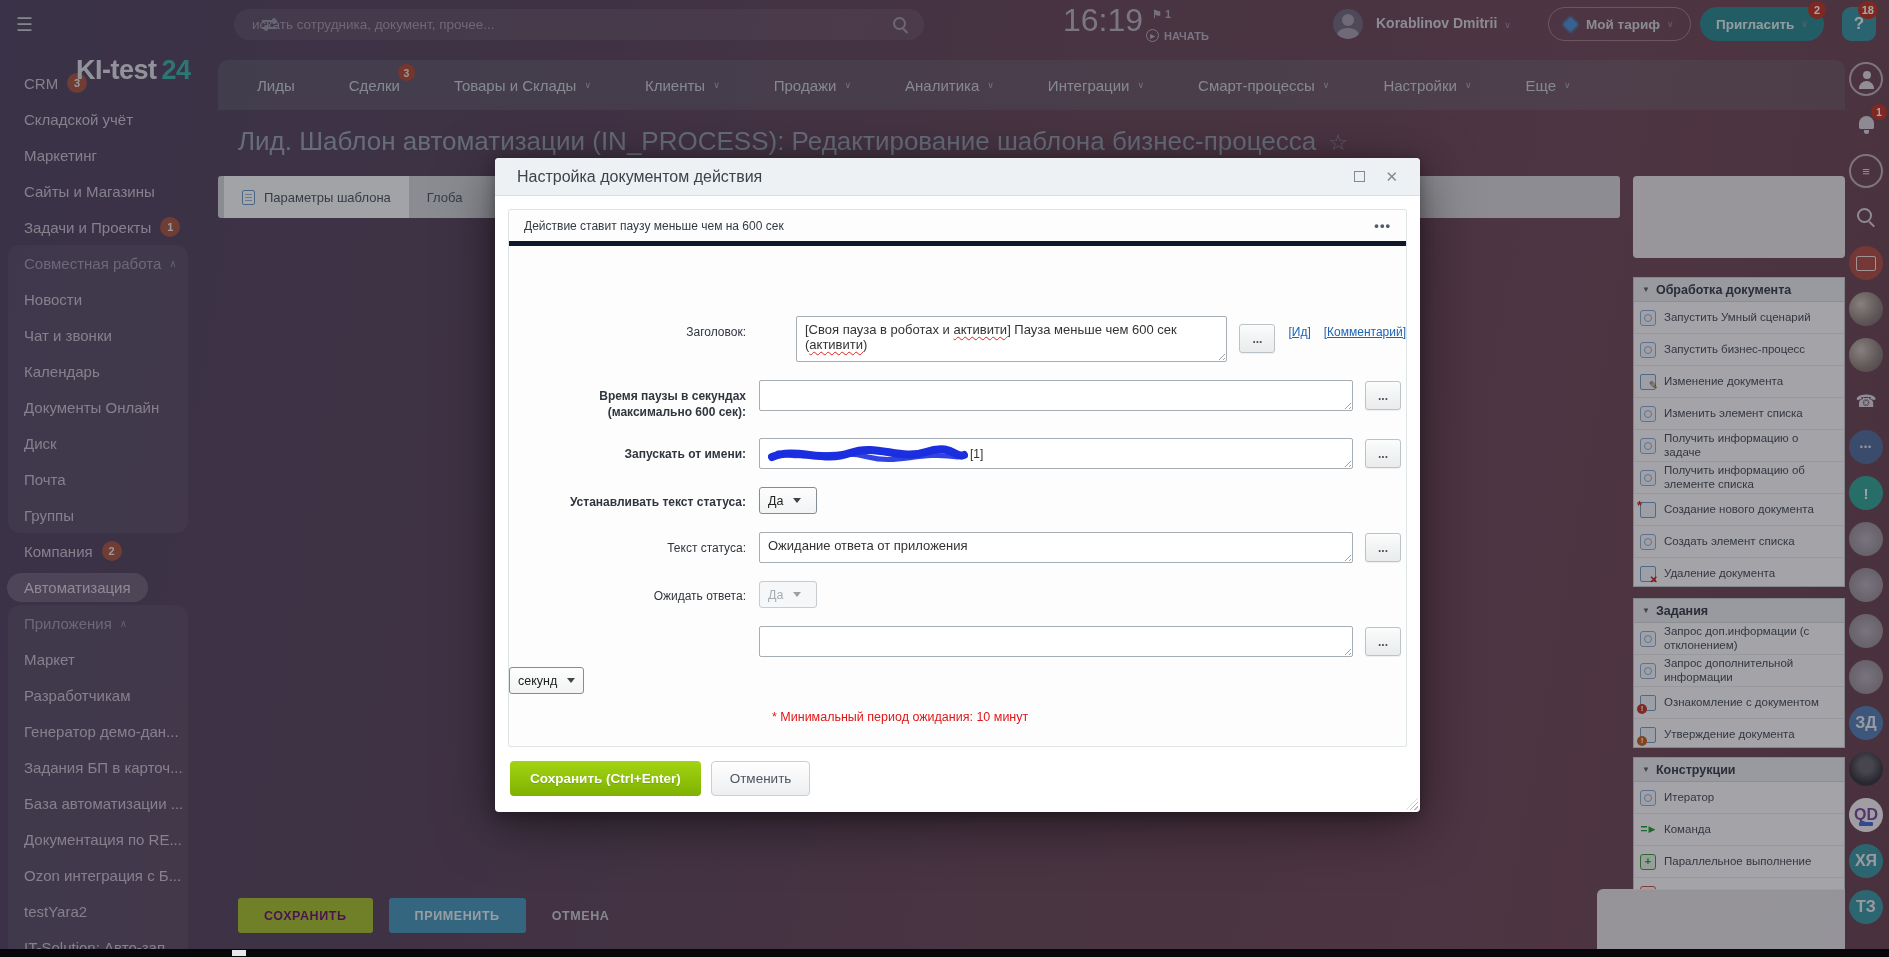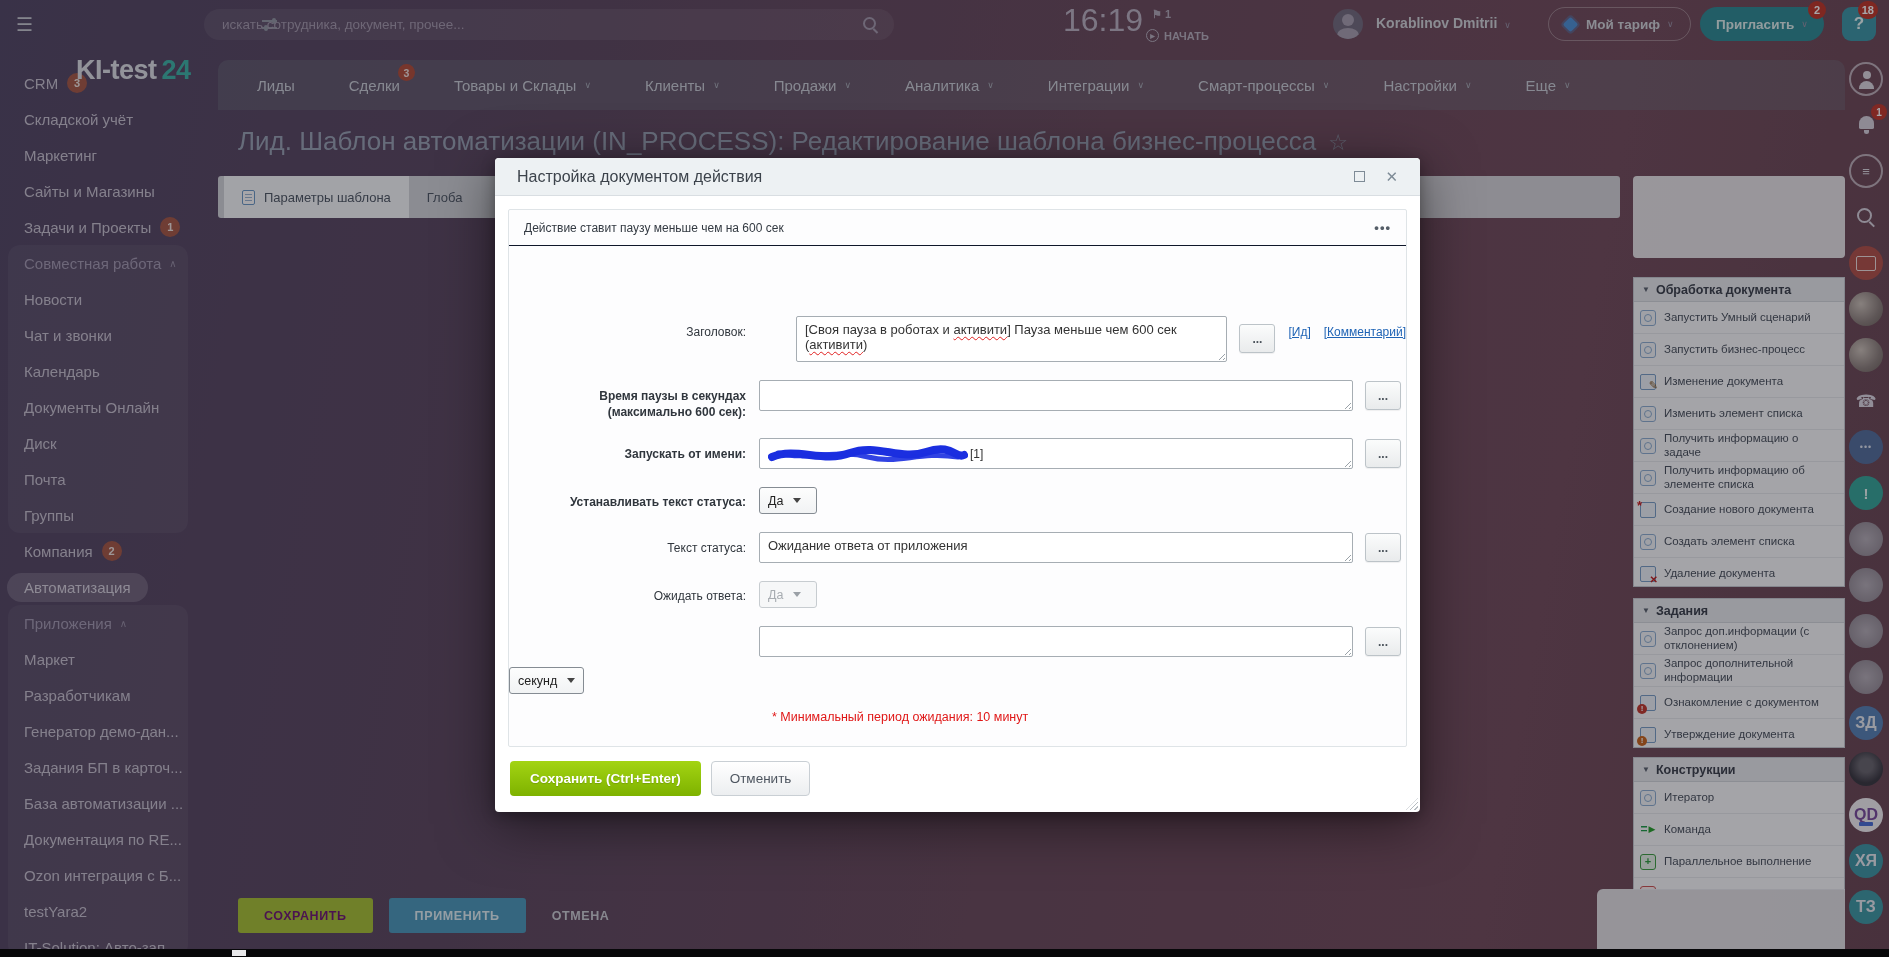--- a/index.html
+++ b/index.html
@@ -9,21 +9,21 @@
     background:linear-gradient(100deg,#544a68 0%,#5e4a62 28%,#6c4d5f 55%,#744f5e 80%,#6b4956 100%); }
 
   
   .topbar { position:absolute; left:0; top:0; width:1889px; height:48px; z-index:10; }
   .tb-burger { position:absolute; left:16px; top:13px; font-size:19px; color:#c9ccd4; cursor:pointer; }
   .tb-logo { position:absolute; left:76px; top:7px; font-size:27px; font-weight:bold; color:#dfe2e8; letter-spacing:-0.5px;margin-top:48px; }
   .tb-logo .n24 { color:#3fb6aa; margin-left:5px; }
   .sliders { position:absolute; left:262px; top:18px; width:15px; height:13px; }
   .sliders::before { content:""; position:absolute; left:0; top:2px; width:15px; height:2px; background:#8d93a0; box-shadow:0 7px 0 #8d93a0; }
   .sliders::after { content:""; position:absolute; left:10px; top:0; width:4px; height:6px; border-radius:2px; background:#8d93a0; box-shadow:-8px 7px 0 #8d93a0; }
-  .tb-search { position:absolute; left:204px; top:9px; width:690px; height:31px; border-radius:16px;
+  .tb-search { position:absolute; left:234px; top:9px; width:690px; height:31px; border-radius:16px;
     background:rgba(255,255,255,0.07); display:flex; align-items:center; padding:0 16px; }
   .tb-search input { flex:1; background:transparent; border:none; outline:none; font-size:13.5px; color:#cfc9d4;
     font-family:"Liberation Sans", sans-serif; }
   .tb-search input::placeholder { color:#a69db0; }
   .mag { position:relative; width:15px; height:15px; flex:none; }
   .mag::before { content:""; position:absolute; left:0; top:0; width:9px; height:9px; border:2px solid #a69db0; border-radius:50%; }
   .mag::after { content:""; position:absolute; left:11px; top:11px; width:6px; height:2px; background:#a69db0; transform:rotate(45deg); transform-origin:0 0; }
   .tb-clock { position:absolute; left:1063px; top:2px; font-size:32px; font-weight:300; color:#bcb4c4; }
   .tb-flag { position:absolute; left:1152px; top:8px; font-size:11px; color:#b3abba; font-weight:bold; }
   .tb-start { position:absolute; left:1146px; top:29px; font-size:11px; font-weight:bold; color:#b9b2c0; display:flex; align-items:center; cursor:pointer; }
@@ -153,21 +153,21 @@
   .modal { position:absolute; left:495px; top:158px; width:925px; height:654px; background:#fff; border-radius:4px;
     box-shadow:0 12px 55px rgba(0,0,0,0.5), 0 3px 14px rgba(0,0,0,0.3); z-index:100; display:flex; flex-direction:column; }
   .modal-header { height:38px; flex:none; background:#edf1f3; border-bottom:1px solid #d9dee2; border-radius:4px 4px 0 0;
     display:flex; align-items:center; padding:0 22px; }
   .modal-title { font-size:16px; color:#3c434b; }
   .win-controls { margin-left:auto; display:flex; gap:20px; align-items:center; }
   .btn-max { width:11px; height:11px; border:1px solid #7e8b96; cursor:pointer; }
   .btn-close { font-size:15px; color:#7e8b96; cursor:pointer; line-height:1; }
   .modal-body { flex:1; padding:13px 13px 0 13px; }
   .activity-box { border:1px solid #dfe4e7; border-radius:2px; height:538px; background:#fdfdfe; }
-  .activity-head { display:flex; align-items:center; padding:10px 15px; border-bottom:1px solid #0f172a; font-size:12px; color:#333a42; height:36px; }
+  .activity-head { display:flex; align-items:center; padding:10px 15px; border-bottom:5px solid #0f172a; font-size:12px; color:#333a42; height:36px; }
   .dots-menu { margin-left:auto; color:#555e68; font-weight:bold; letter-spacing:1px; cursor:pointer; font-size:13px; }
   .bp-form { padding-top:70px; }
   .frow { display:flex; align-items:flex-start; margin-bottom:18px; }
   .flabel { width:250px; flex:none; text-align:right; font-size:12px; color:#30363d; padding-right:13px; padding-top:8px; line-height:1.35; }
   .flabel.b { font-weight:bold; }
   .flabel.top { padding-top:4px; }
   .ta { border:1px solid #a6adb3; border-radius:2px; background:#fff; font-size:13px; color:#333; padding:5px 8px; position:relative; overflow:hidden; }
   .ta::after { content:""; position:absolute; right:1px; bottom:1px; width:9px; height:9px;
     background:repeating-linear-gradient(135deg, transparent 0 2px, #9aa2a8 2px 3px); clip-path:polygon(100% 0, 100% 100%, 0 100%); }
   .ta-title { width:462px; height:46px;margin-left:37px; }

